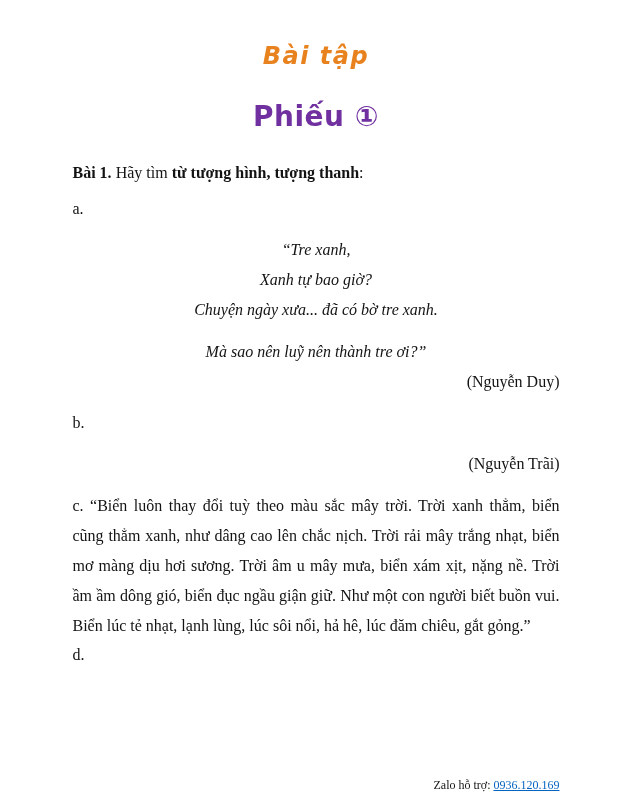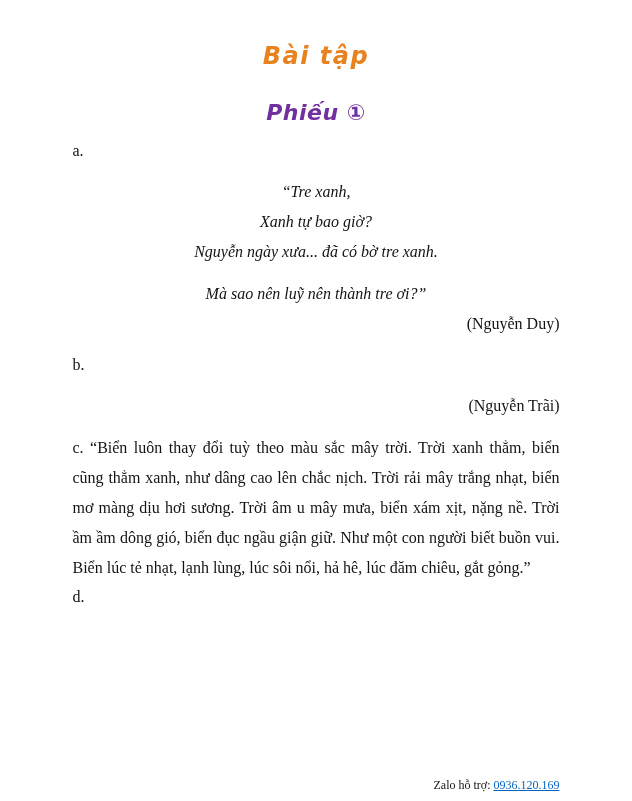--- a/index.html
+++ b/index.html
@@ -25,24 +25,23 @@
     font-style: italic;
     font-size: 24px;
     letter-spacing: 1.5px;
     color: #e8821f;
   }
   .sheet-title {
     margin: 30px 0 0 0;
     text-align: center;
     font-family: "DejaVu Sans", sans-serif;
     font-weight: 700;
-    font-size: 22px;
+    font-size: 28px;
     letter-spacing: 0.5px;
     color: #7030a0;
-    font-style: italic;
   }
   .exercise-line { margin: 30px 0 0 0; line-height: 20px; }
   .bold { font-weight: bold; }
 
   .item-label { margin: 16px 0 0 0; line-height: 20px; }
 
   .poem {
     text-align: center;
     font-style: italic;
     line-height: 30px;
@@ -93,27 +92,28 @@
 </head>
 <body>
 
 <div class="page">
   <div class="content">
 
     <h1 class="doc-title">Bài tập</h1>
 
     <h2 class="sheet-title">Phiếu ①</h2>
 
+    <p class="exercise-line"><span class="bold">Bài 1.</span><span> Hãy tìm </span><span class="bold">từ tượng hình, tượng thanh</span><span>:</span></p>
 
     <p class="item-label">a.</p>
 
     <div class="poem poem-a-s1">
       <div>“Tre xanh,</div>
       <div>Xanh tự bao giờ?</div>
-      <div>Nguyễn ngày xưa... đã có bờ tre xanh.</div>
+      <div>Chuyện ngày xưa... đã có bờ tre xanh.</div>
     </div>
 
     <div class="poem poem-a-s2">
       <div>Mà sao nên luỹ nên thành tre ơi?”</div>
     </div>
 
     <p class="author">(Nguyễn Duy)</p>
 
     <p class="item-label">b.</p>
 

